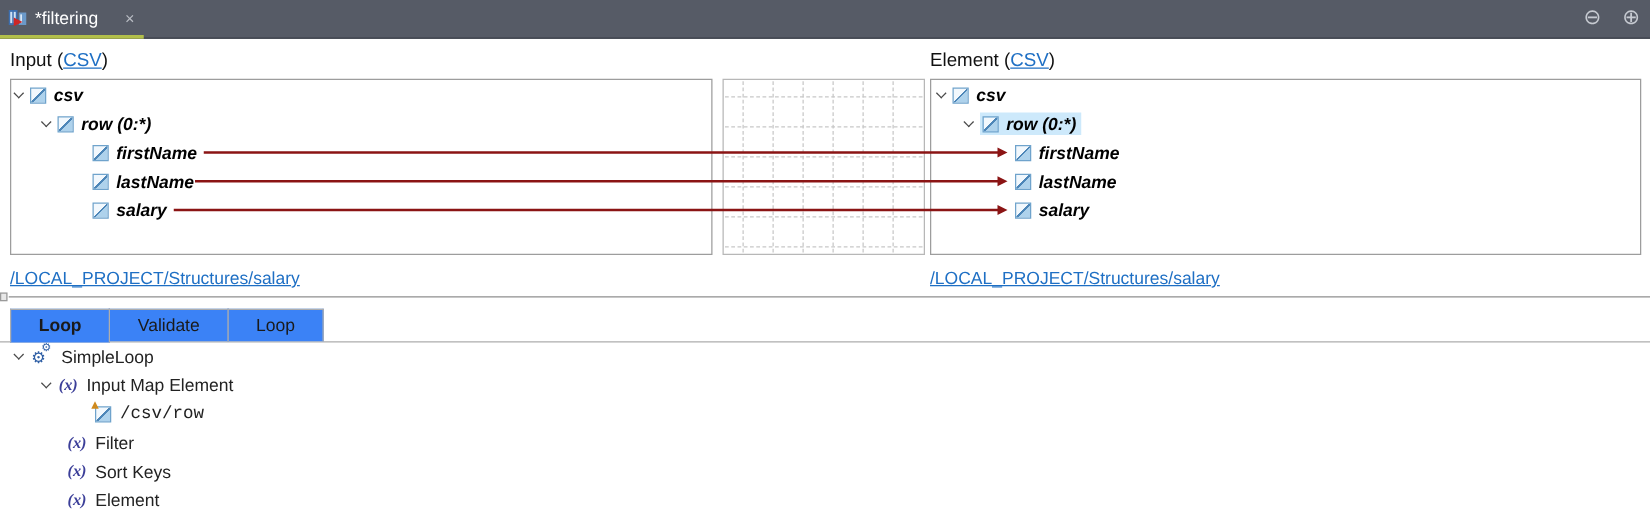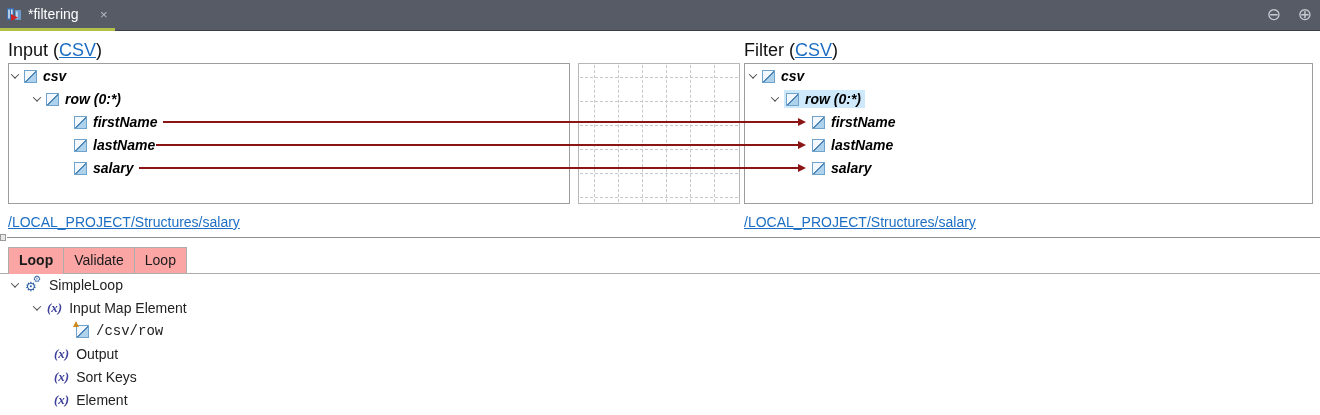--- a/index.html
+++ b/index.html
@@ -10,21 +10,21 @@
   .tabbar { position:absolute; left:0; top:0; right:0; height:31px; background:#565b66; border-bottom:1px solid #3a3f48; }
   .etab { position:absolute; left:0; top:0; width:115px; height:31px; }
   .etab-underline { position:absolute; left:0; bottom:0; width:115px; height:3px; background:#b2bf4b; }
   .etab-icon { position:absolute; left:6px; top:7px; width:16px; height:16px; }
   .etab-label { position:absolute; left:28px; top:6px; color:#ffffff; font-size:14px; white-space:nowrap; }
   .etab-close { position:absolute; left:100px; top:7px; color:#b9bdc4; font-size:13px; cursor:default; }
   .win-controls { position:absolute; right:8px; top:4px; color:#c6cad1; font-size:17px; }
   .win-controls span { margin-left:12px; font-family:"DejaVu Sans", sans-serif; }
 
   
-  .section-label { position:absolute; top:40px; font-size:18px; color:#111; }
+  .section-label { position:absolute; top:40px; font-size:15px; color:#111; }
   .link { color:#1e6fc4; text-decoration:underline; cursor:pointer; }
 
   
   .panel { position:absolute; top:63px; height:141px; background:#fff; border:1px solid #9d9d9d; }
   #input-panel  { left:8px;   width:562px; }
   #grid-panel   { left:578px; width:162px; border-color:#b7b7b7; }
   #output-panel { left:744px; width:569px; }
   .gridline-v { position:absolute; top:1px; bottom:1px; width:0; border-left:1px dashed #c8c8c8; }
   .gridline-h { position:absolute; left:1px; right:1px; height:0; border-top:1px dashed #c8c8c8; }
 
@@ -43,21 +43,21 @@
   
   .struct-link { position:absolute; top:214px; font-size:14px; }
 
   
   .splitter-grip { position:absolute; left:0; top:234px; width:6px; height:7px; border:1px solid #9a9a9a; background:#e8e8e8; }
   .splitter-line { position:absolute; left:7px; right:0; top:237px; height:1px; background:#8f8f8f; }
 
   
   .btab-line { position:absolute; left:0; right:0; top:273px; height:1px; background:#adadad; z-index:1; }
   .btabs { position:absolute; left:8px; top:247px; height:26px; display:flex; z-index:2; }
-  .btab { padding:0 10px; line-height:25px; font-size:14px; color:#1a1a1a; background:#fca5a5;
+  .btab { padding:0 22px; line-height:25px; font-size:14px; color:#1a1a1a; background:#3b82f6;
           border:1px solid #adadad; border-bottom:none; margin-left:-1px; position:relative; }
   .btab:first-child { margin-left:0; }
   .btab.active { font-weight:bold; height:27px; z-index:3; }
 
   
   .btree-row { position:absolute; height:22px; display:flex; align-items:center; gap:7px; font-size:14px; color:#222; white-space:nowrap; }
   .gears { position:relative; width:17px; height:17px; flex:0 0 auto; font-family:"DejaVu Sans", sans-serif; color:#2f5fa5; }
   .gears .g1 { position:absolute; left:0; top:2px; font-size:13px; }
   .gears .g2 { position:absolute; left:8px; top:-3px; font-size:9px; }
   .fx { font-family:"Liberation Serif", serif; font-style:italic; font-weight:bold; color:#3c3f99; font-size:13px; flex:0 0 auto; }
@@ -88,21 +88,21 @@
     <div class="win-controls">
       <span>⊖</span>
       <span>⊕</span>
     </div>
   </div>
 
   <div class="section-label" style="left:8px;">
     <span>Input (</span><span class="link">CSV</span><span>)</span>
   </div>
   <div class="section-label" style="left:744px;">
-    <span>Filter (</span><span class="link">CSV</span><span>)</span>
+    <span>Element (</span><span class="link">CSV</span><span>)</span>
   </div>
 
   <div class="panel" id="input-panel"></div>
   <div class="panel" id="grid-panel">
     <span class="gridline-v" style="left:15px;"></span>
       <span class="gridline-v" style="left:39px;"></span>
     <span class="gridline-v" style="left:63px;"></span>
       <span class="gridline-v" style="left:87px;"></span>
     <span class="gridline-v" style="left:111px;"></span>
       <span class="gridline-v" style="left:135px;"></span>
@@ -197,21 +197,21 @@
     <span>Input Map Element</span>
   </div>
   <div class="btree-row" style="left:76px; top:320px;font-family:Liberation Mono, monospace;">
     <span class="el-icon">
         <span class="add-decorator"></span>
       </span>
     <span>/csv/row</span>
   </div>
   <div class="btree-row" style="left:54px; top:343px;">
     <span class="fx">(x)</span>
-    <span>Output</span>
+    <span>Filter</span>
   </div>
   <div class="btree-row" style="left:54px; top:366px;">
     <span class="fx">(x)</span>
     <span>Sort Keys</span>
   </div>
   <div class="btree-row" style="left:54px; top:389px;">
     <span class="fx">(x)</span>
     <span>Element</span>
   </div>
 

